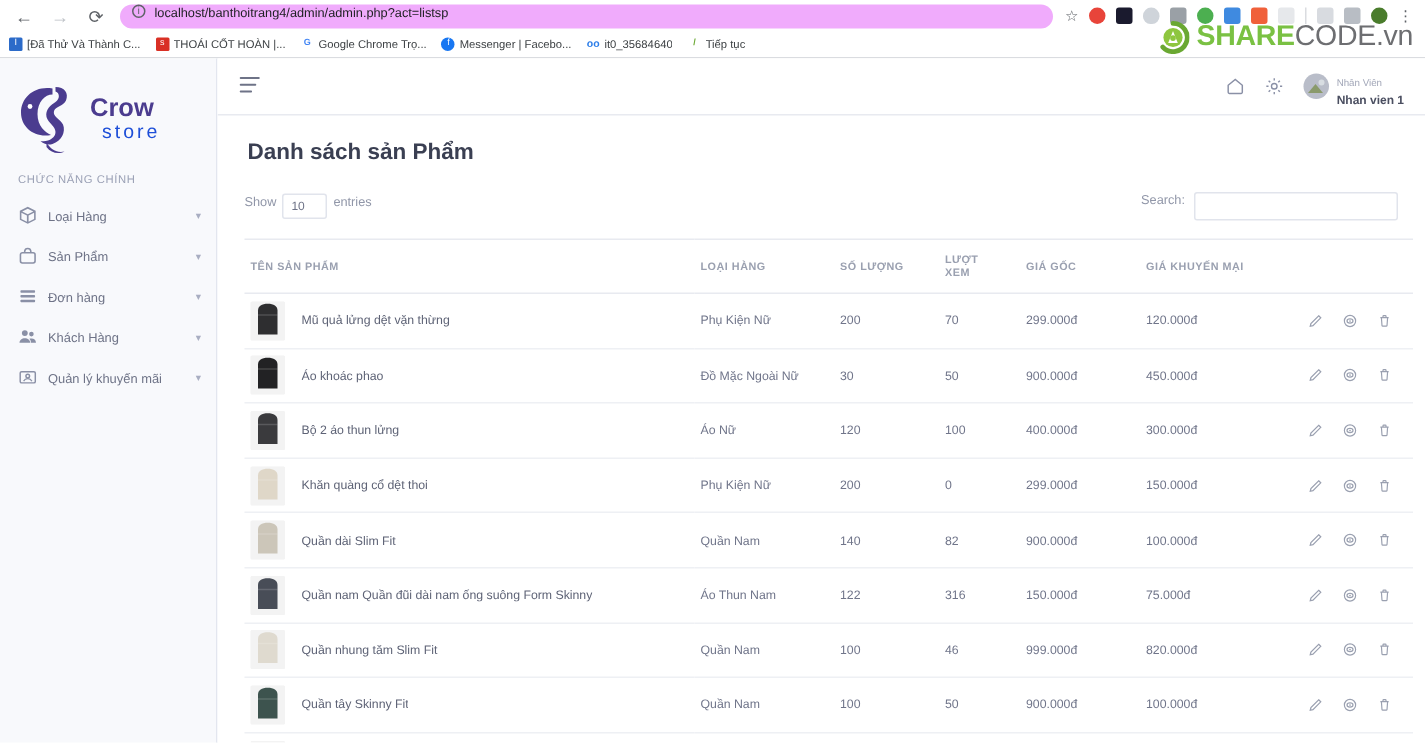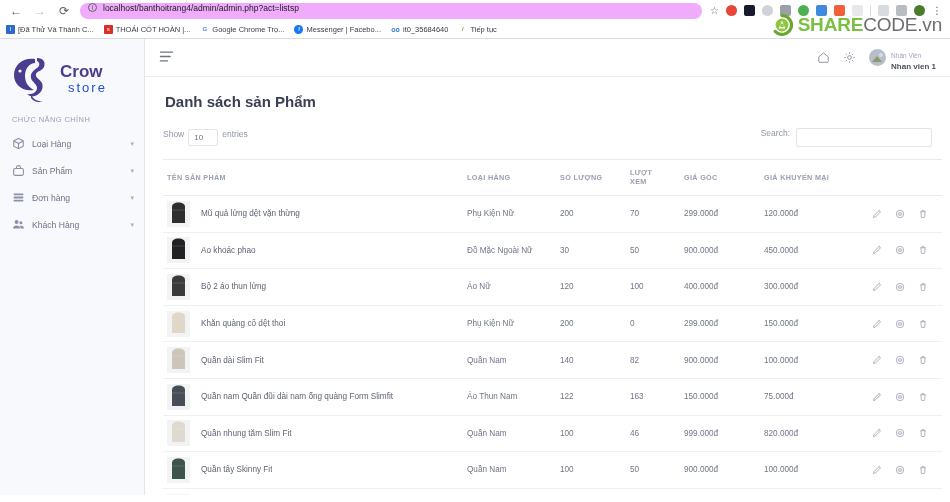--- a/index.html
+++ b/index.html
@@ -333,20 +333,31 @@
             <circle cx="11" cy="5.8" r="1.9"></circle>
             <path d="M1.2 13c0-2.4 2-3.8 4.4-3.8S10 10.6 10 13H1.2z"></path>
             <path d="M10.6 13c0-1.6-.5-2.6-1.3-3.3.6-.2 1.2-.3 1.8-.3 2 0 3.6 1.2 3.6 3.2v.4h-4.1z"></path>
           </svg>
       </span>
       <span class="nav-label">Khách Hàng</span>
       <span class="nav-caret">▾</span>
     </div>
 
 
+    <div class="nav-item">
+      <span class="nav-ico">
+        <svg width="13" height="13" viewBox="0 0 16 16" fill="none" stroke="currentColor" stroke-width="1.2">
+            <rect x="1.8" y="3.4" width="12.4" height="9.2" rx="1.2"></rect>
+            <circle cx="8" cy="7" r="1.5"></circle>
+            <path d="M4.6 11.2c.7-1.3 1.9-2 3.4-2s2.7.7 3.4 2" stroke-width="1"></path>
+          </svg>
+      </span>
+      <span class="nav-label">Quản lý khuyến mãi</span>
+      <span class="nav-caret">▾</span>
+    </div>
 
   </aside>
 
   <section id="main">
 
     <div id="topbar">
       <div id="hamburger">
         <svg width="15" height="13" viewBox="0 0 16 14" fill="none" stroke="#6e7387" stroke-width="1.4" stroke-linecap="round">
             <path d="M1.5 2.2h13M1.5 7h10.5M1.5 11.8h7.5"></path>
           </svg>
@@ -615,26 +626,26 @@
                 </td>
               </tr>
               <tr>
                 <td>
                   <div class="prod-cell">
                     <span class="thumb"><svg width="23" height="26" viewBox="0 0 23 26">
                         <rect width="23" height="26" fill="#f3f3f3"></rect>
                         <path d="M5 6c0-3 2.5-4.5 6.5-4.5S18 3 18 6v16H5V6z" fill="#3a3f4a" opacity=".92"></path>
                         <path d="M5 9h13" stroke="#ffffff" stroke-opacity=".16" stroke-width="1"></path>
                       </svg></span>
-                    <span class="prod-name">Quần nam Quần đũi dài nam ống quàng Form Slimfit</span>
+                    <span class="prod-name">Quần nam Quần đũi dài nam ống suông Form Skinny</span>
                   </div>
                 </td>
                 <td>Áo Thun Nam</td>
                 <td>122</td>
-                <td>163</td>
+                <td>316</td>
                 <td>150.000đ</td>
                 <td>75.000đ</td>
                 <td>
                   <div class="actions">
                     <span class="act-ico">
                       <svg width="10" height="10" viewBox="0 0 16 16" fill="none" stroke="currentColor" stroke-width="1.3" stroke-linecap="round">
                         <path d="M11.4 2.4 13.6 4.6 5.3 12.9 2.4 13.6l.7-2.9 8.3-8.3z"></path>
                       </svg>
                     </span>
                     <span class="act-ico">

